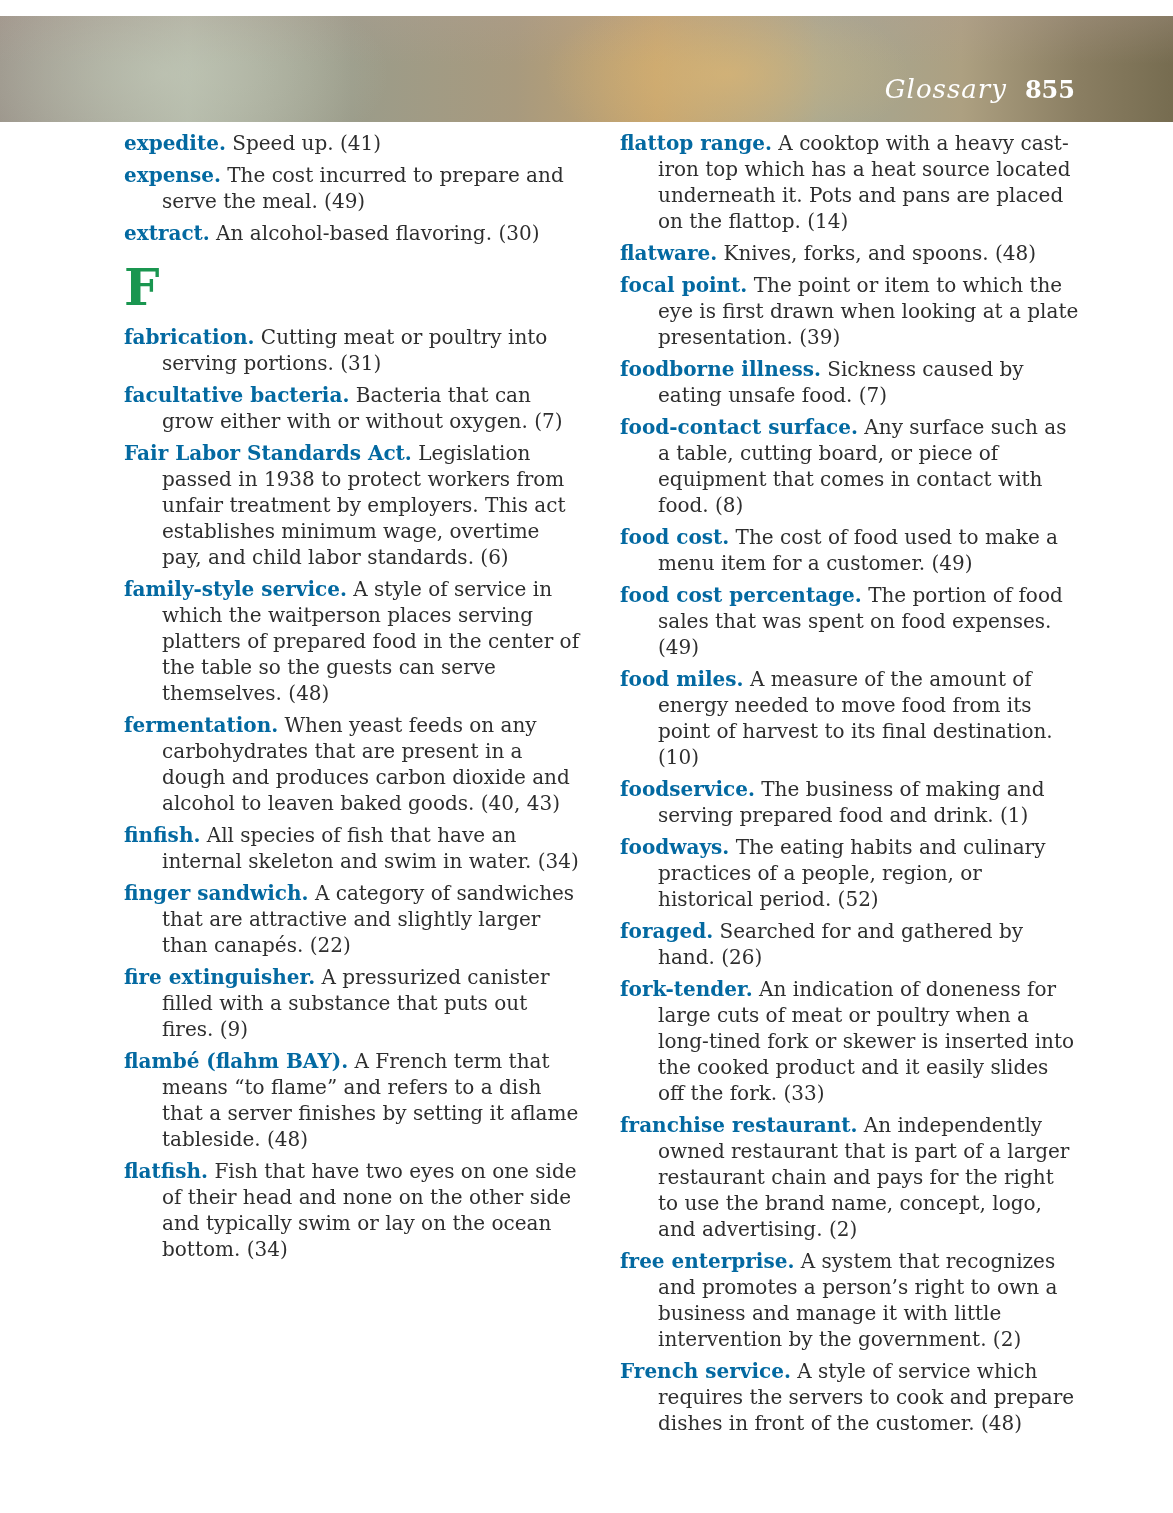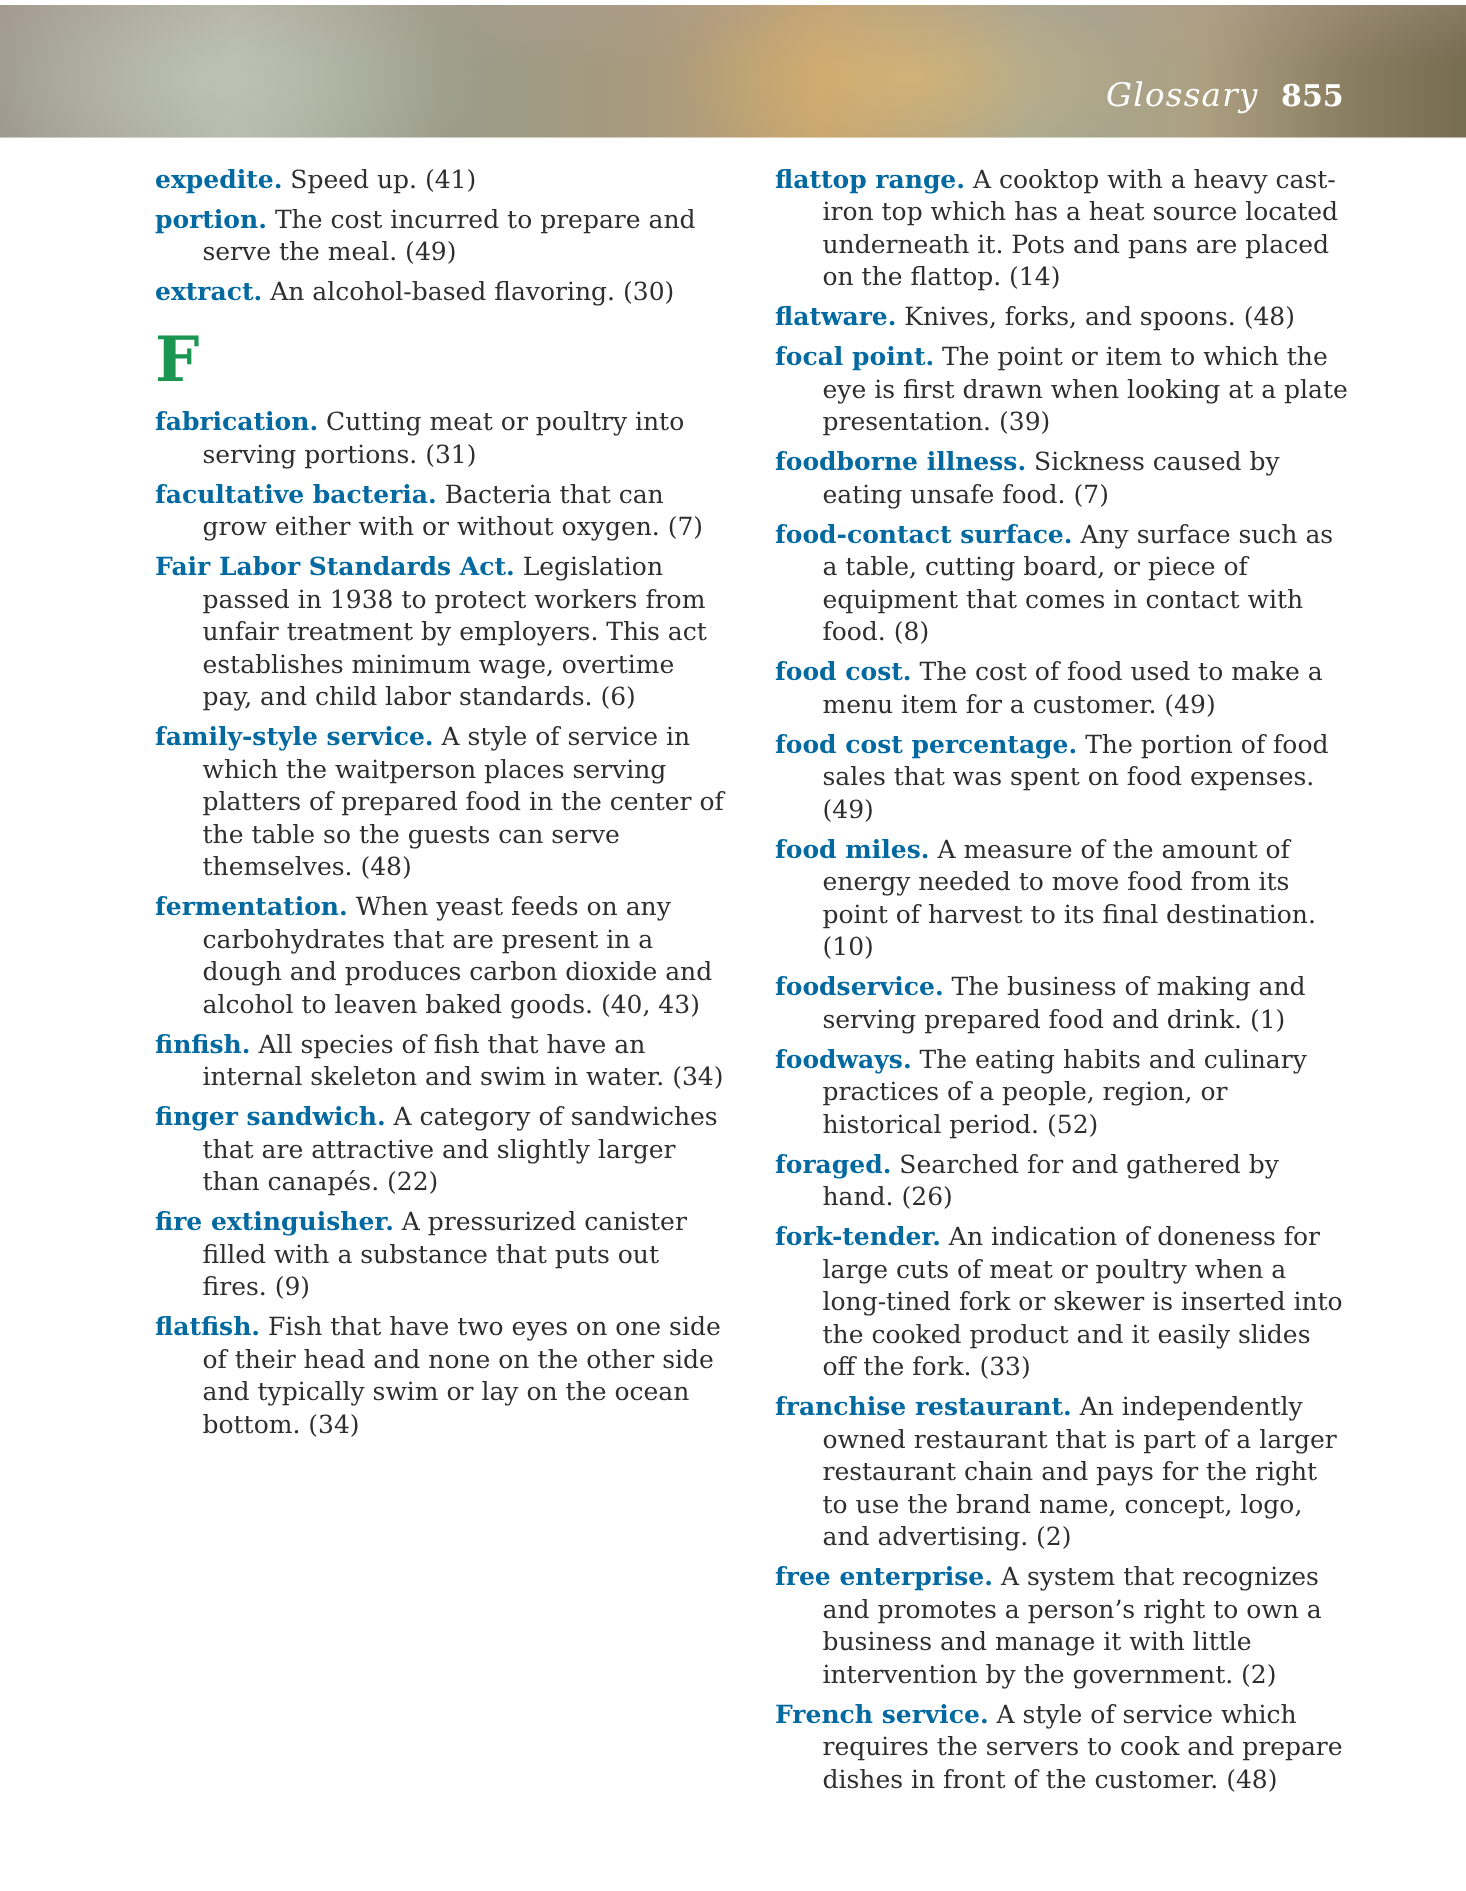--- a/index.html
+++ b/index.html
@@ -7,21 +7,21 @@
   body {
     width: 1173px; height: 1513px;
     font-family: "DejaVu Serif", serif;
     position: relative;
     overflow: hidden;
   }
   .page { width: 1173px; height: 1513px; background: #ffffff; position: relative; }
 
   
   .header-band {
-    position: absolute; top: 4px; left: 0;
+    position: absolute; top: 16px; left: 0;
     width: 1173px; height: 106px;
     background:
       radial-gradient(260px 120px at 62% 55%, rgba(222,183,116,0.65), rgba(222,183,116,0) 70%),
       radial-gradient(300px 140px at 14% 55%, rgba(196,203,186,0.55), rgba(196,203,186,0) 75%),
       linear-gradient(180deg, rgba(178,158,148,0.30) 0%, rgba(178,158,148,0) 45%),
       linear-gradient(90deg,
         #9b948a 0%, #b3b8a8 16%, #9b9c8a 30%, #a89a7e 44%,
         #c5a46e 56%, #a5a894 70%, #ada081 82%, #8a7e62 92%, #766c50 100%);
     text-align: center;
   }
@@ -69,33 +69,34 @@
   <div class="header-band">
     <div class="header-text">
       <span class="glossary-title">Glossary</span><span class="page-number">855</span>
     </div>
   </div>
 
   <div class="content">
     <div class="column left">
       <div id="left-before">
           <p class="entry"><span class="term">expedite.</span><span> Speed up. (41)</span></p>
-          <p class="entry"><span class="term">portion.</span><span> The cost incurred to prepare and serve the meal. (49)</span></p>
+          <p class="entry"><span class="term">expense.</span><span> The cost incurred to prepare and serve the meal. (49)</span></p>
           <p class="entry"><span class="term">extract.</span><span> An alcohol-based flavoring. (30)</span></p>
         </div>
       <h2 class="section-letter">F</h2>
       <div id="left-after">
           <p class="entry"><span class="term">fabrication.</span><span> Cutting meat or poultry into serving portions. (31)</span></p>
           <p class="entry"><span class="term">facultative bacteria.</span><span> Bacteria that can grow either with or without oxygen. (7)</span></p>
           <p class="entry"><span class="term">Fair Labor Standards Act.</span><span> Legislation passed in 1938 to protect workers from unfair treatment by employers. This act establishes minimum wage, overtime pay, and child labor standards. (6)</span></p>
           <p class="entry"><span class="term">family-style service.</span><span> A style of service in which the waitperson places serving platters of prepared food in the center of the table so the guests can serve themselves. (48)</span></p>
           <p class="entry"><span class="term">fermentation.</span><span> When yeast feeds on any carbohydrates that are present in a dough and produces carbon dioxide and alcohol to leaven baked goods. (40, 43)</span></p>
           <p class="entry"><span class="term">finfish.</span><span> All species of fish that have an internal skeleton and swim in water. (34)</span></p>
           <p class="entry"><span class="term">finger sandwich.</span><span> A category of sandwiches that are attractive and slightly larger than canapés. (22)</span></p>
           <p class="entry"><span class="term">fire extinguisher.</span><span> A pressurized canister filled with a substance that puts out fires. (9)</span></p>
+          <p class="entry"><span class="term">flambé (flahm BAY).</span><span> A French term that means “to flame” and refers to a dish that a server finishes by setting it aflame tableside. (48)</span></p>
           <p class="entry"><span class="term">flatfish.</span><span> Fish that have two eyes on one side of their head and none on the other side and typically swim or lay on the ocean bottom. (34)</span></p>
         </div>
     </div>
     <div class="column right">
       <div id="right-list">
           <p class="entry"><span class="term">flattop range.</span><span> A cooktop with a heavy cast-iron top which has a heat source located underneath it. Pots and pans are placed on the flattop. (14)</span></p>
           <p class="entry"><span class="term">flatware.</span><span> Knives, forks, and spoons. (48)</span></p>
           <p class="entry"><span class="term">focal point.</span><span> The point or item to which the eye is first drawn when looking at a plate presentation. (39)</span></p>
           <p class="entry"><span class="term">foodborne illness.</span><span> Sickness caused by eating unsafe food. (7)</span></p>
           <p class="entry"><span class="term">food-contact surface.</span><span> Any surface such as a table, cutting board, or piece of equipment that comes in contact with food. (8)</span></p>

